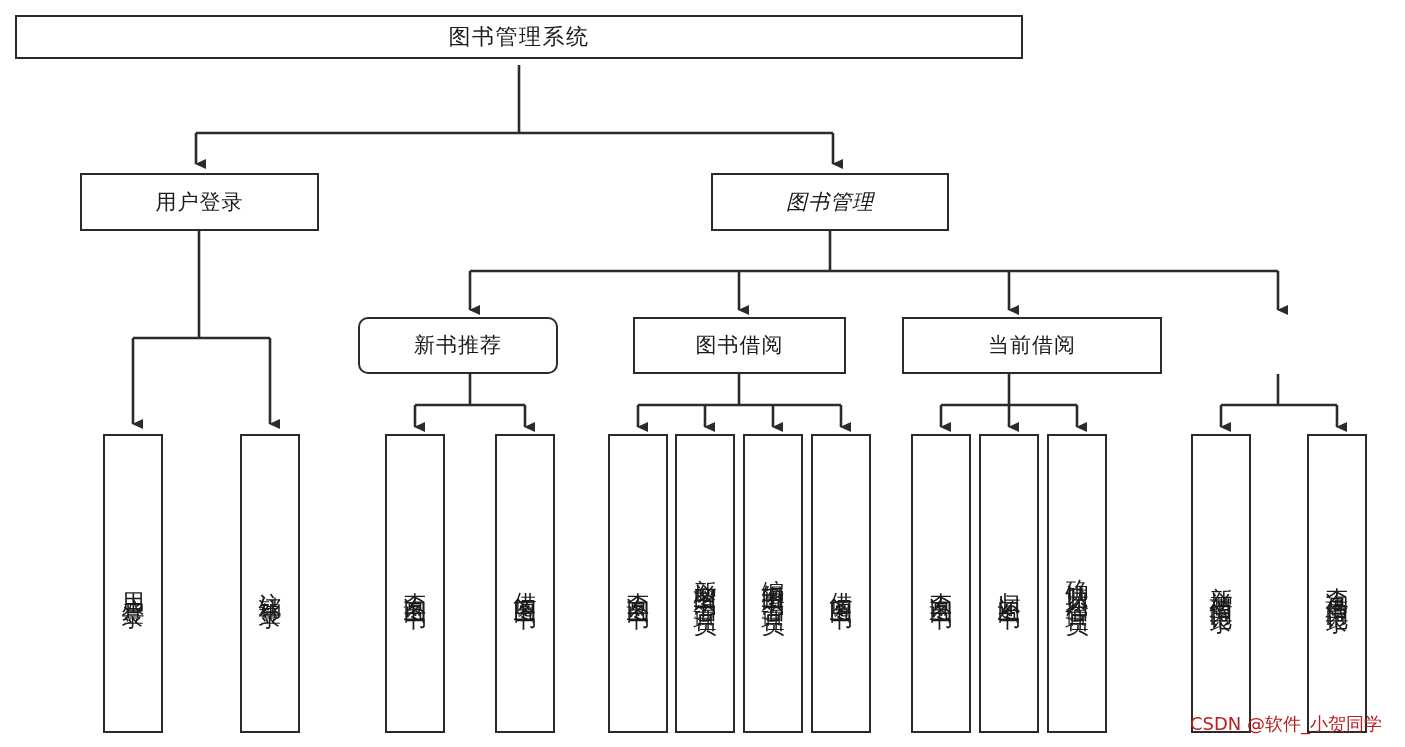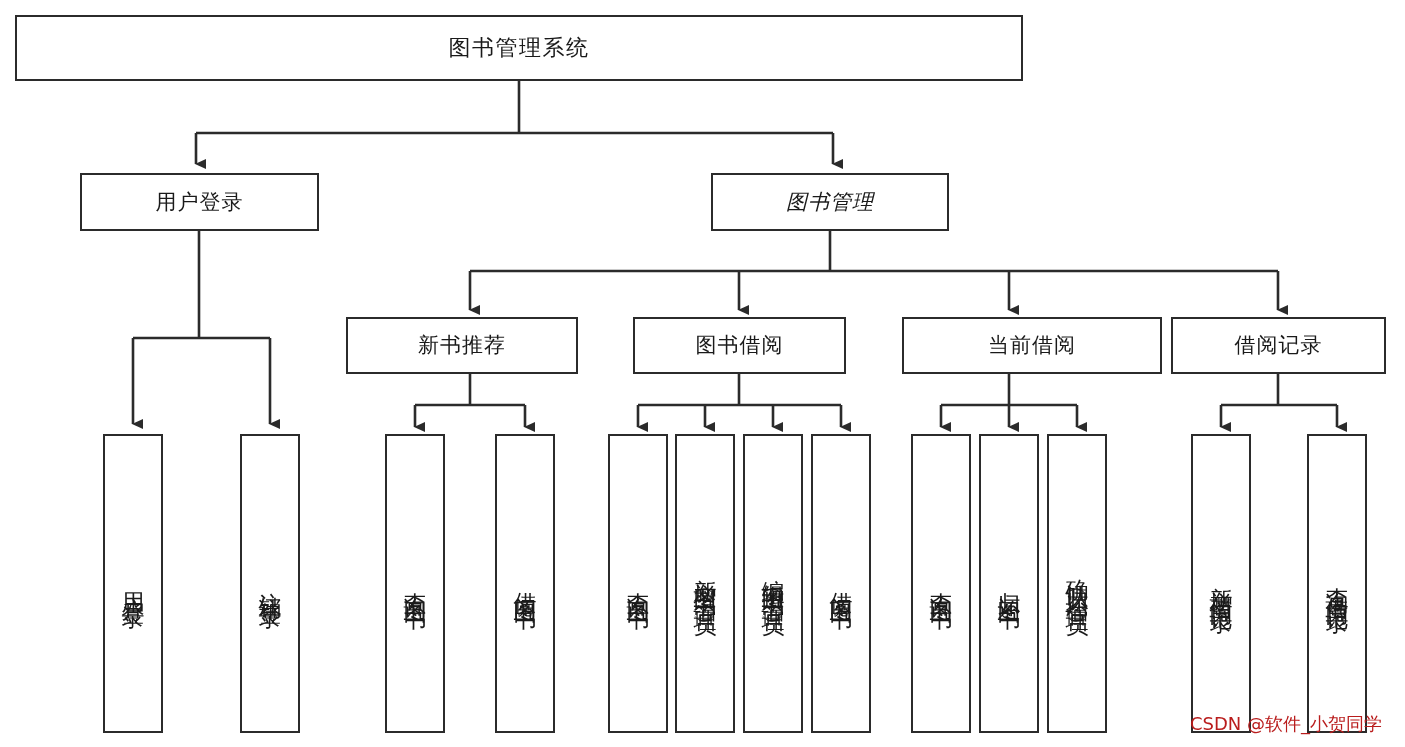--- a/index.html
+++ b/index.html
@@ -128,47 +128,44 @@
       <path d="M1009,405 L1009,427" marker-end="url(#arrowdown)"></path>
       <path d="M1077,405 L1077,427" marker-end="url(#arrowdown)"></path>
 
       <path d="M1278,374 L1278,405"></path>
       <path d="M1221,405 L1337,405"></path>
       <path d="M1221,405 L1221,427" marker-end="url(#arrowdown)"></path>
       <path d="M1337,405 L1337,427" marker-end="url(#arrowdown)"></path>
     </g>
   </svg>
 
-  <div class="node h root" style="left:15px; top:15px; width:1008px; height:66px;">
+  <div class="node h root" style="left:15px; top:15px; width:1008px; height:44px;">
     <span class="lbl">图书管理系统</span>
   </div>
 
   <div class="node h" style="left:80px; top:173px; width:239px; height:58px;">
     <span class="lbl">用户登录</span>
   </div>
 
   <div class="node h" style="left:711px; top:173px; width:238px; height:58px;font-style:italic;">
     <span class="lbl">图书管理</span>
   </div>
 
-  <div class="node h" style="left:346px; top:317px; width:232px; height:57px;">
+  <div class="node h" style="left:358px; top:317px; width:200px; height:57px;border-radius:10px;">
     <span class="lbl">新书推荐</span>
   </div>
 
   <div class="node h" style="left:633px; top:317px; width:213px; height:57px;">
     <span class="lbl">图书借阅</span>
   </div>
 
   <div class="node h" style="left:902px; top:317px; width:260px; height:57px;">
     <span class="lbl">当前借阅</span>
   </div>
 
-  <div class="node h" style="left:1171px; top:317px; width:215px; height:57px;">
-    <span class="lbl">借阅记录</span>
-  </div>
 
   <div class="node v" style="left:103px; top:434px; width:60px; height:299px;">
     <span class="lbl">用户登录</span>
   </div>
 
   <div class="node v" style="left:240px; top:434px; width:60px; height:299px;">
     <span class="lbl">注销登录</span>
   </div>
 
   <div class="node v" style="left:385px; top:434px; width:60px; height:299px;">

